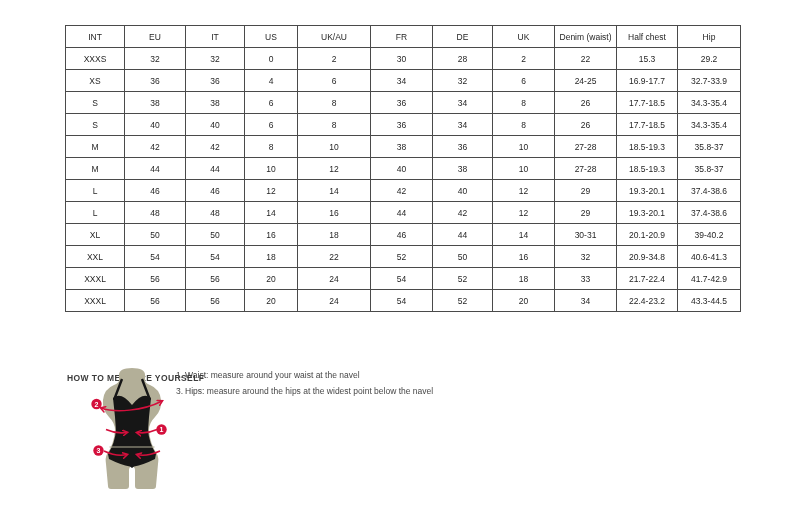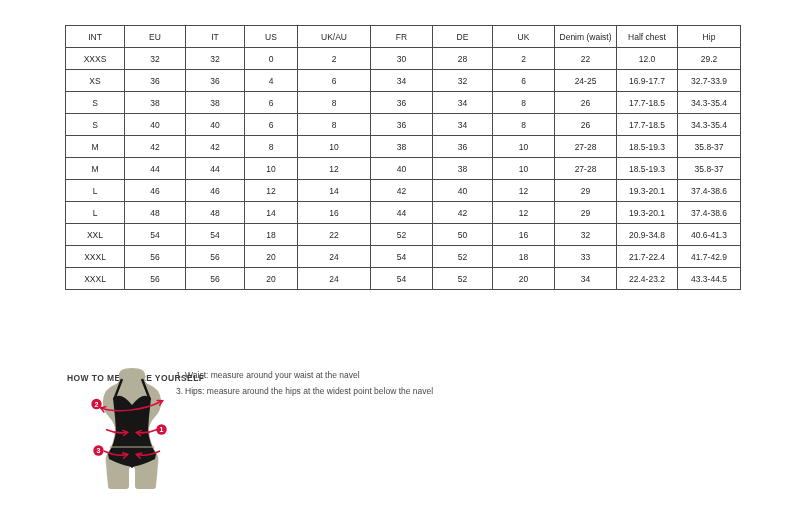--- a/index.html
+++ b/index.html
@@ -101,21 +101,21 @@
         <tr>
           <td>XXXS</td>
           <td>32</td>
           <td>32</td>
           <td>0</td>
           <td>2</td>
           <td>30</td>
           <td>28</td>
           <td>2</td>
           <td>22</td>
-          <td>12.0</td>
+          <td>15.3</td>
           <td>29.2</td>
         </tr>
         <tr>
           <td>XS</td>
           <td>36</td>
           <td>36</td>
           <td>4</td>
           <td>6</td>
           <td>34</td>
           <td>32</td>
@@ -194,20 +194,33 @@
           <td>48</td>
           <td>48</td>
           <td>14</td>
           <td>16</td>
           <td>44</td>
           <td>42</td>
           <td>12</td>
           <td>29</td>
           <td>19.3-20.1</td>
           <td>37.4-38.6</td>
+        </tr>
+        <tr>
+          <td>XL</td>
+          <td>50</td>
+          <td>50</td>
+          <td>16</td>
+          <td>18</td>
+          <td>46</td>
+          <td>44</td>
+          <td>14</td>
+          <td>30-31</td>
+          <td>20.1-20.9</td>
+          <td>39-40.2</td>
         </tr>
         <tr>
           <td>XXL</td>
           <td>54</td>
           <td>54</td>
           <td>18</td>
           <td>22</td>
           <td>52</td>
           <td>50</td>
           <td>16</td>

